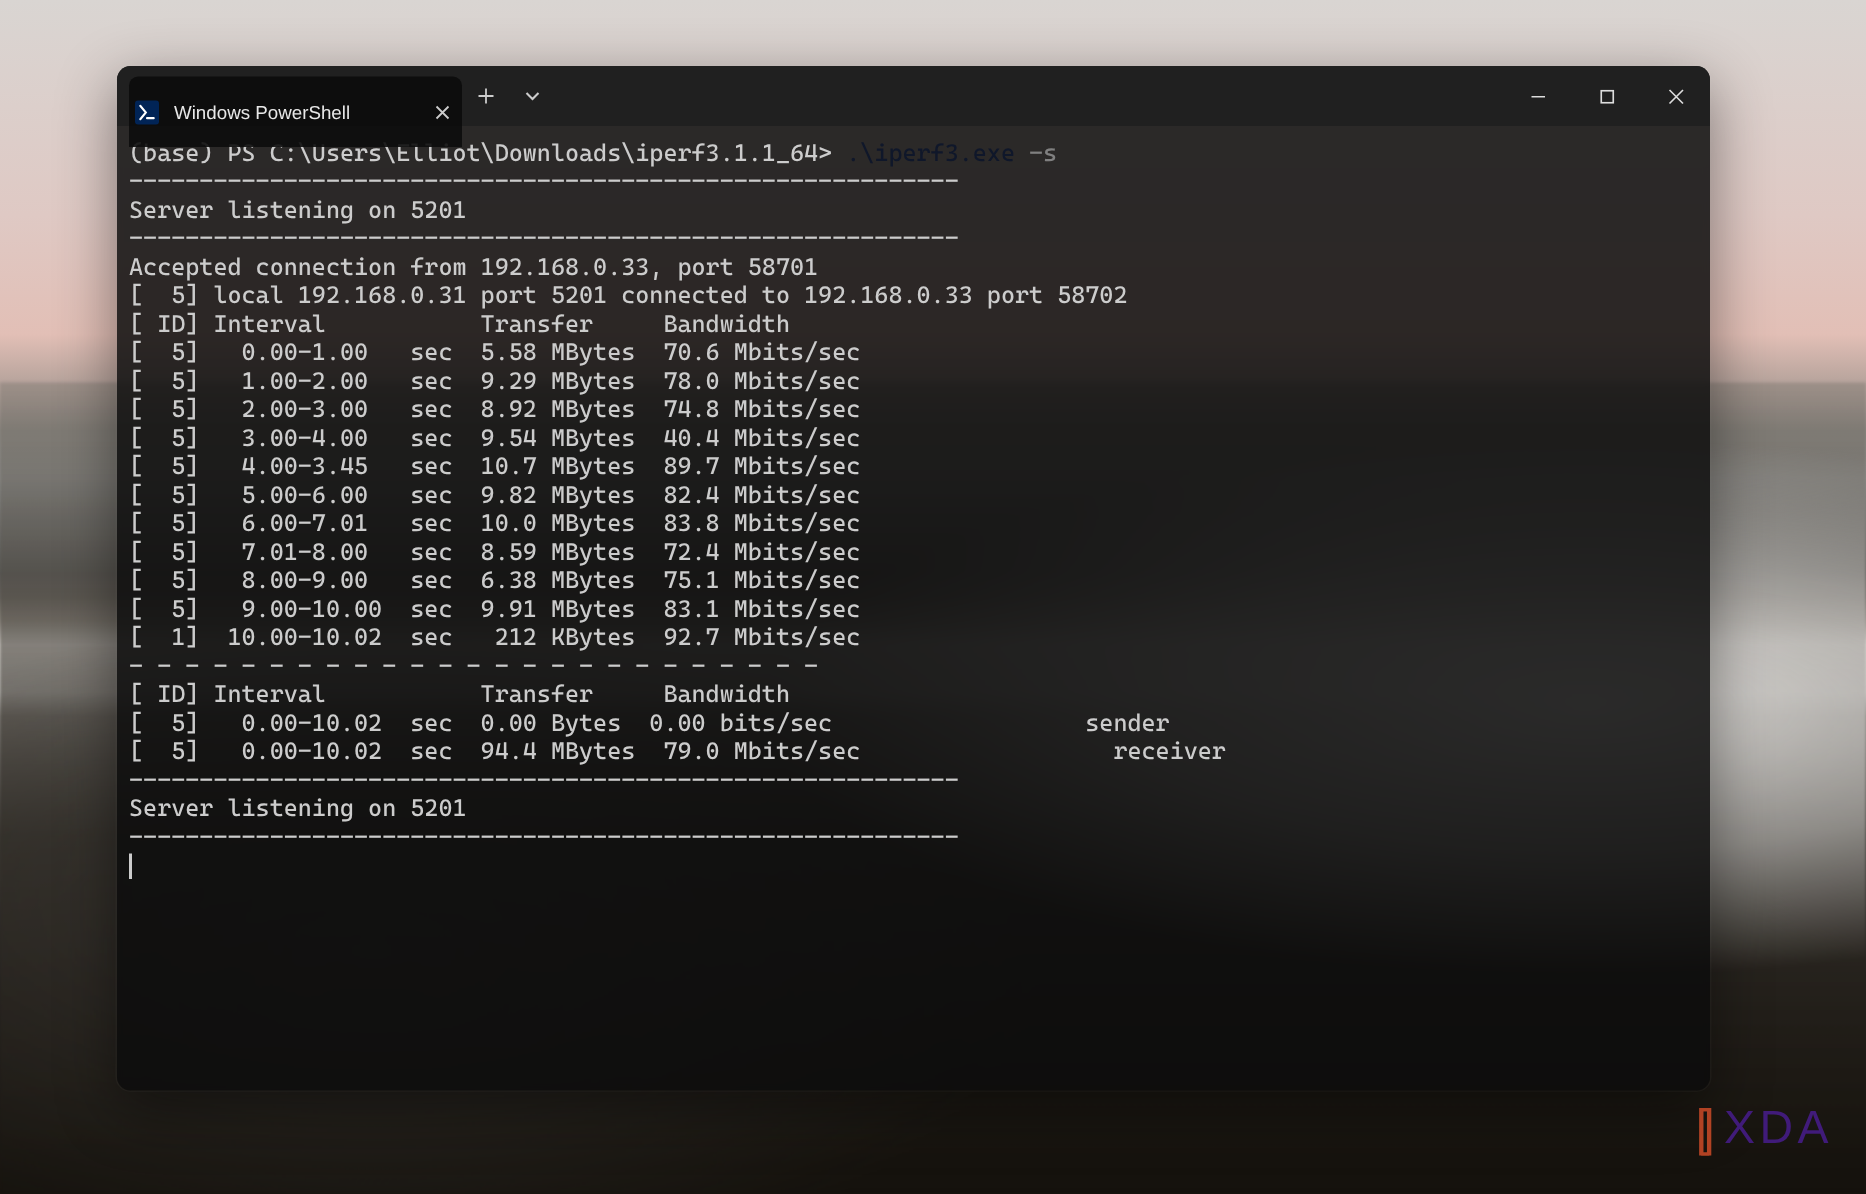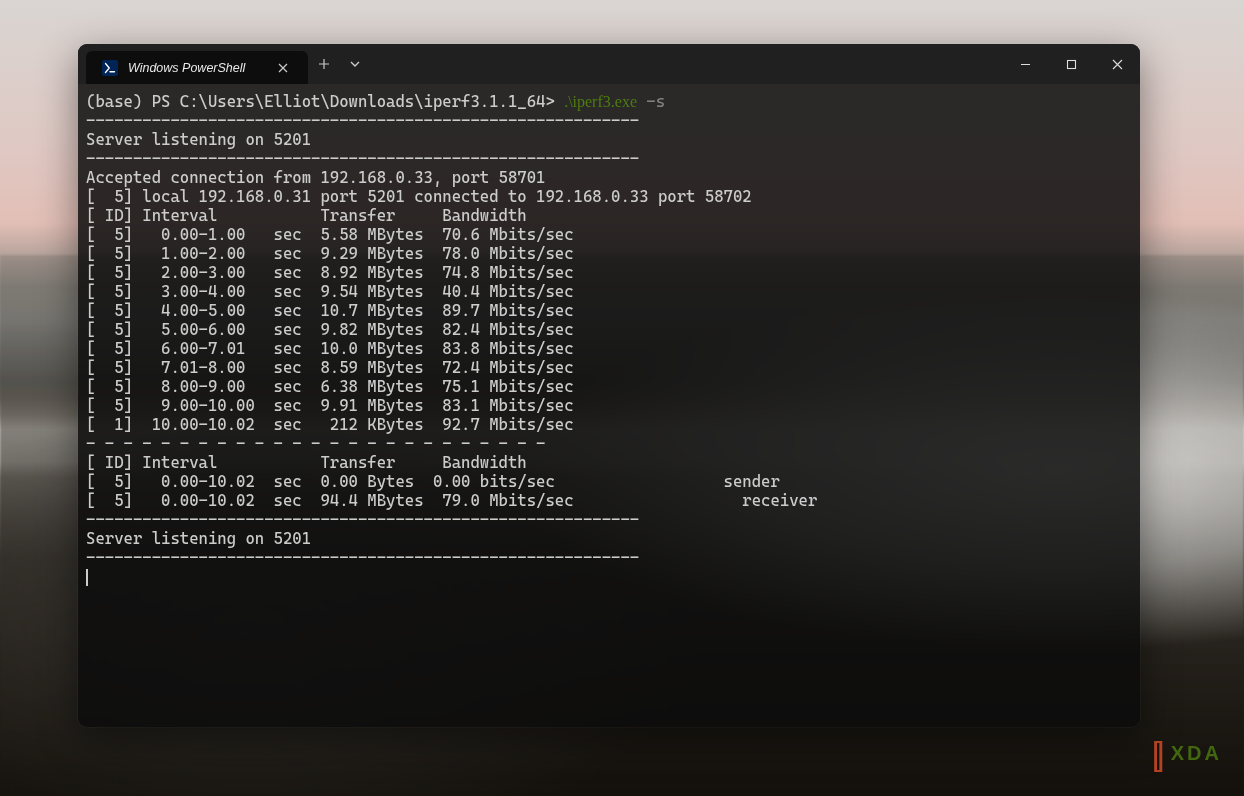--- a/index.html
+++ b/index.html
@@ -48,31 +48,30 @@
       height: 40px;
       background: rgba(32,32,32,0.92);
       display: flex;
       align-items: stretch;
       padding-left: 8px;
     }
     .tab {
       display: flex;
       align-items: center;
       gap: 10px;
-      padding: 0 16px;
+      padding: 0 4px;
       margin-top: 7px;
-      height: 33px;
+      height: 47px;
       background: rgba(12,12,12,0.9);
       border-top-left-radius: 6px;
       border-top-right-radius: 6px;
       color: #e8e8e8;
       font-size: 12.5px;
       min-width: 222px;
       position: relative;
-      font-style: italic;
     }
     .tab-icon {
       width: 16px;
       height: 16px;
       background: #012456;
       border-radius: 2px;
       display: flex;
       align-items: center;
       justify-content: center;
       color: #fff;
@@ -120,21 +119,21 @@
       flex: 1;
       padding: 8px 8px;
       font-family: 'Cascadia Mono', 'Consolas', monospace;
       font-size: 16px;
       line-height: 19px;
       color: #cccccc;
       white-space: pre;
       overflow: hidden;
     }
     .prompt-base { color: #cccccc; margin-top: 36px; }
-    .prompt-cmd { color: #4d7c0f; font-family: Liberation Serif, serif; }
+    .prompt-cmd { color: #0f172a; }
     .prompt-arg { color: #808080; }
     .cursor {
       display: inline-block;
       width: 1.5px;
       height: 17px;
       background: #cccccc;
       vertical-align: text-bottom;
       margin-left: 0px;
     }
     .output-line { color: #cccccc; }
@@ -148,24 +147,24 @@
       opacity: 0.8;
     }
     .wm-bracket {
       color: #d94f2a;
       font-size: 34px;
       font-weight: 300;
       font-family: sans-serif;
       line-height: 1;
     }
     .wm-text {
-      color: #4d7c0f;
-      font-size: 20px;
+      color: #4c1d95;
+      font-size: 31px;
       letter-spacing: 3px;
-      font-weight: 700;
+      font-weight: 400;
     }
   </style>
 </head>
 <body>
 
 <div class="desktop-bg"></div>
 <div class="mountain-layer"></div>
 
 <div class="terminal-window">
   <div class="titlebar">
@@ -215,21 +214,21 @@
 <span class="output-line">-----------------------------------------------------------</span>
 <span class="output-line">Server listening on 5201</span>
 <span class="output-line">-----------------------------------------------------------</span>
 <span class="output-line">Accepted connection from 192.168.0.33, port 58701</span>
 <span class="output-line">[  5] local 192.168.0.31 port 5201 connected to 192.168.0.33 port 58702</span>
 <span class="output-line">[ ID] Interval           Transfer     Bandwidth</span>
 <span class="output-line">[  5]   0.00-1.00   sec  5.58 MBytes  70.6 Mbits/sec</span>
 <span class="output-line">[  5]   1.00-2.00   sec  9.29 MBytes  78.0 Mbits/sec</span>
 <span class="output-line">[  5]   2.00-3.00   sec  8.92 MBytes  74.8 Mbits/sec</span>
 <span class="output-line">[  5]   3.00-4.00   sec  9.54 MBytes  40.4 Mbits/sec</span>
-<span class="output-line">[  5]   4.00-5.00   sec  10.7 MBytes  89.7 Mbits/sec</span>
+<span class="output-line">[  5]   4.00-3.45   sec  10.7 MBytes  89.7 Mbits/sec</span>
 <span class="output-line">[  5]   5.00-6.00   sec  9.82 MBytes  82.4 Mbits/sec</span>
 <span class="output-line">[  5]   6.00-7.01   sec  10.0 MBytes  83.8 Mbits/sec</span>
 <span class="output-line">[  5]   7.01-8.00   sec  8.59 MBytes  72.4 Mbits/sec</span>
 <span class="output-line">[  5]   8.00-9.00   sec  6.38 MBytes  75.1 Mbits/sec</span>
 <span class="output-line">[  5]   9.00-10.00  sec  9.91 MBytes  83.1 Mbits/sec</span>
 <span class="output-line">[  1]  10.00-10.02  sec   212 KBytes  92.7 Mbits/sec</span>
 <span class="output-line">- - - - - - - - - - - - - - - - - - - - - - - - -</span>
 <span class="output-line">[ ID] Interval           Transfer     Bandwidth</span>
 <span class="output-line">[  5]   0.00-10.02  sec  0.00 Bytes  0.00 bits/sec                  sender</span>
 <span class="output-line">[  5]   0.00-10.02  sec  94.4 MBytes  79.0 Mbits/sec                  receiver</span>

